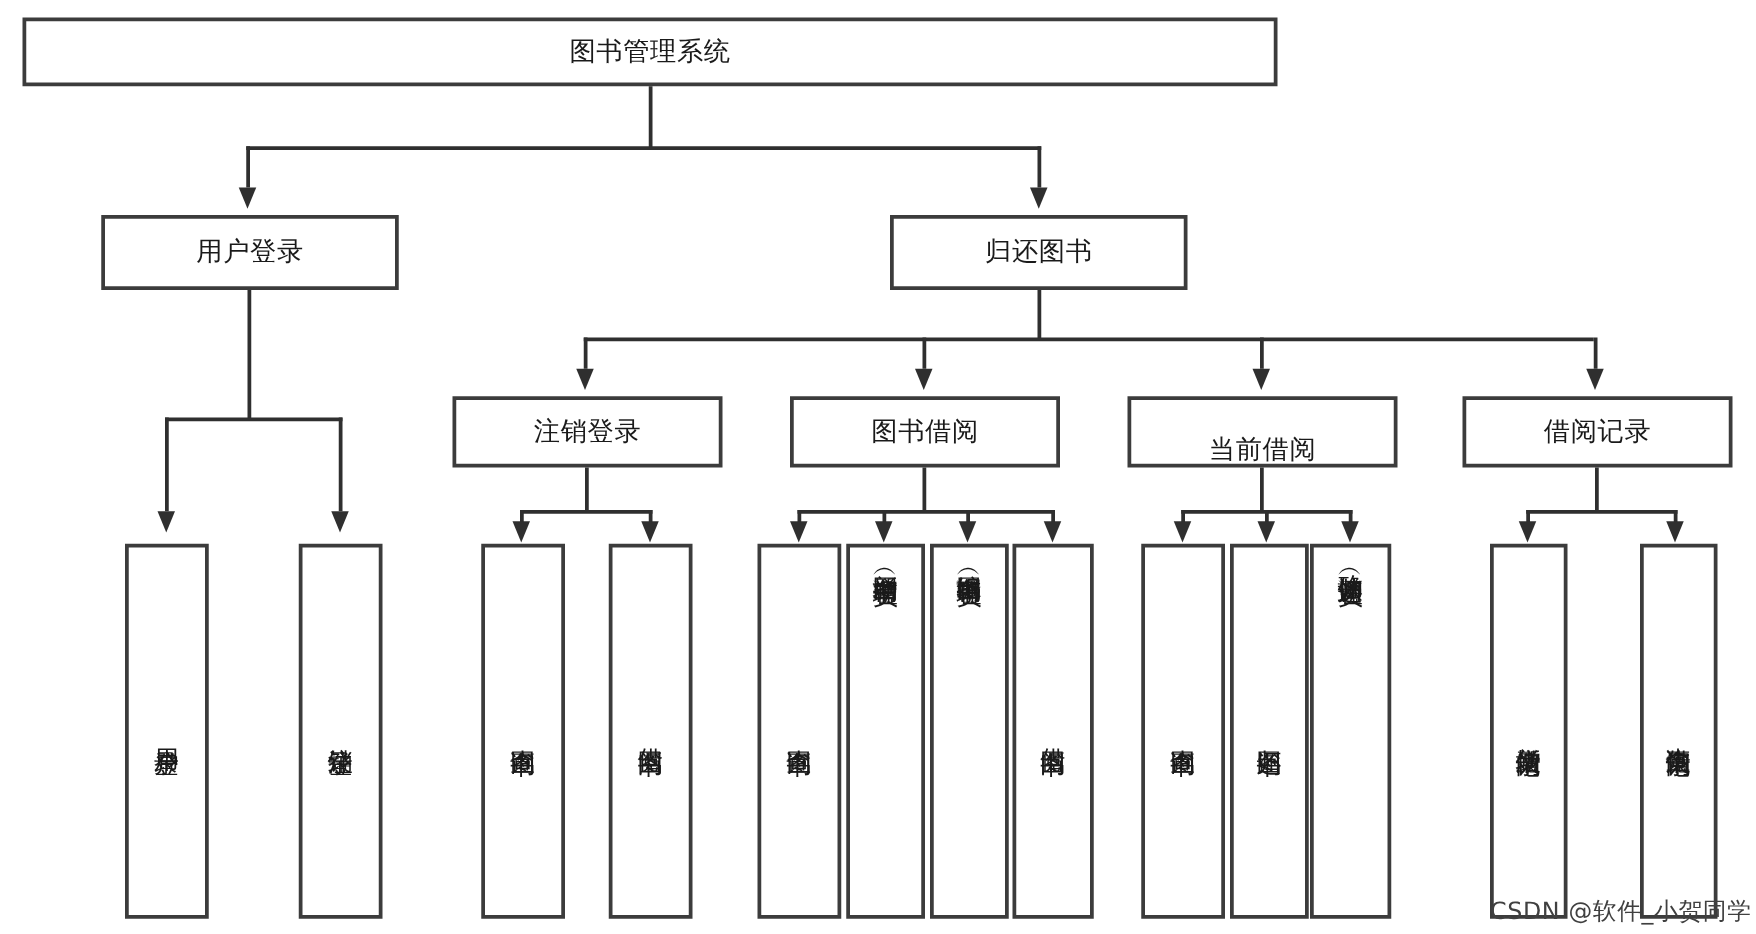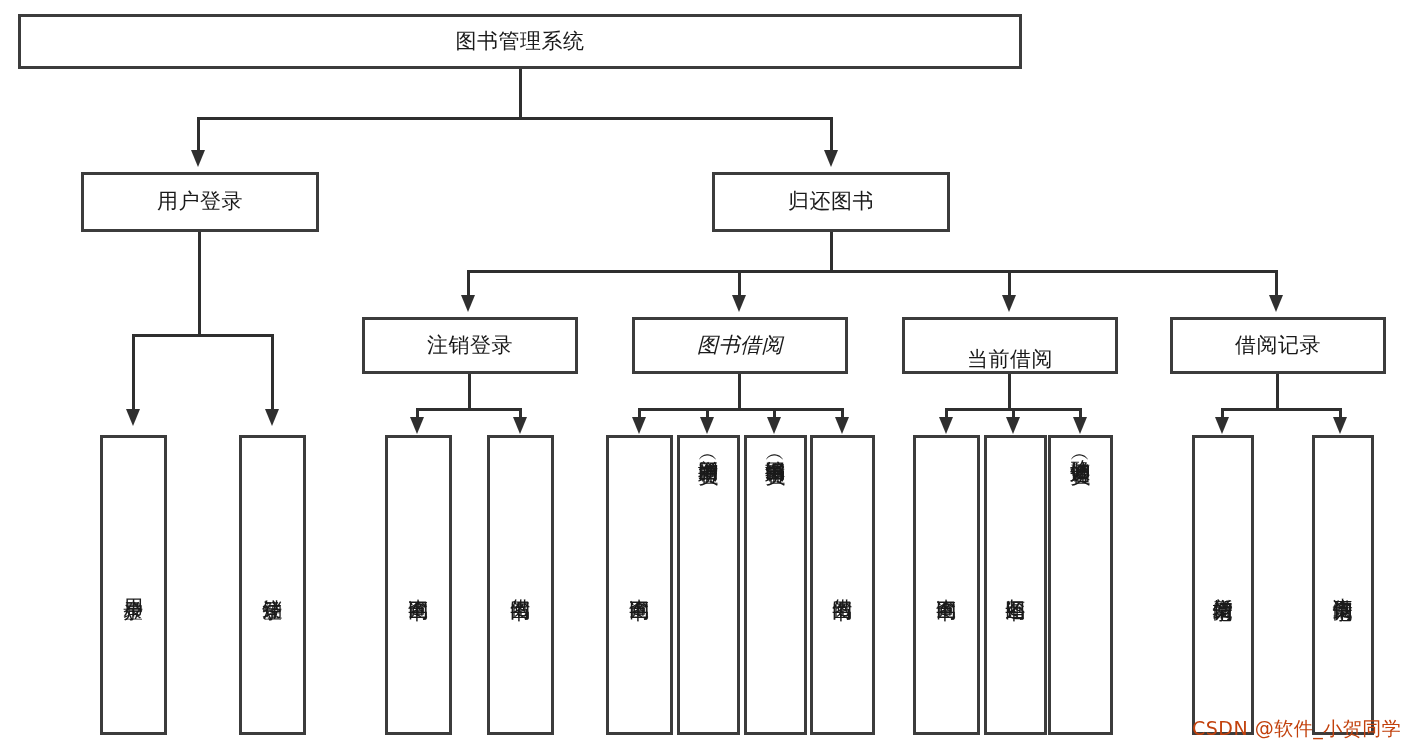--- a/index.html
+++ b/index.html
@@ -69,21 +69,21 @@
     width: 0;
     height: 0;
     border-left: 7px solid transparent;
     border-right: 7px solid transparent;
     border-top: 17px solid #2f2f2f;
   }
   
   #watermark {
     position: absolute;
     font-size: 19px;
-    color: #c2410c;
+    color: #404040;
     white-space: nowrap;
     letter-spacing: 0.5px;
   }
 </style>
 </head>
 <body>
 
 <div id="canvas">
 
   <div class="node root" style="left:18px; top:14px; width:1004px; height:55px;">
@@ -121,21 +121,21 @@
   <div class="conn v" style="left:738px; top:270px; width:3px; height:25px;"></div>
   <div class="arrow" style="left:732px; top:295px;"></div>
   <div class="conn v" style="left:1008px; top:270px; width:3px; height:25px;"></div>
   <div class="arrow" style="left:1002px; top:295px;"></div>
   <div class="conn v" style="left:1275px; top:270px; width:3px; height:25px;"></div>
   <div class="arrow" style="left:1269px; top:295px;"></div>
 
   <div class="node" style="left:362px; top:317px; width:216px; height:57px;">
     <span class="node-label">注销登录</span>
   </div>
-  <div class="node" style="left:632px; top:317px; width:216px; height:57px;font-style:italic;">
+  <div class="node" style="left:632px; top:317px; width:216px; height:57px;">
     <span class="node-label">图书借阅</span>
   </div>
   <div class="node" style="left:902px; top:317px; width:216px; height:57px;align-items:flex-end;">
     <span class="node-label">当前借阅</span>
   </div>
   <div class="node" style="left:1170px; top:317px; width:216px; height:57px;">
     <span class="node-label">借阅记录</span>
   </div>
 
   <div class="conn v" style="left:468px; top:374px; width:3px; height:36px;"></div>

